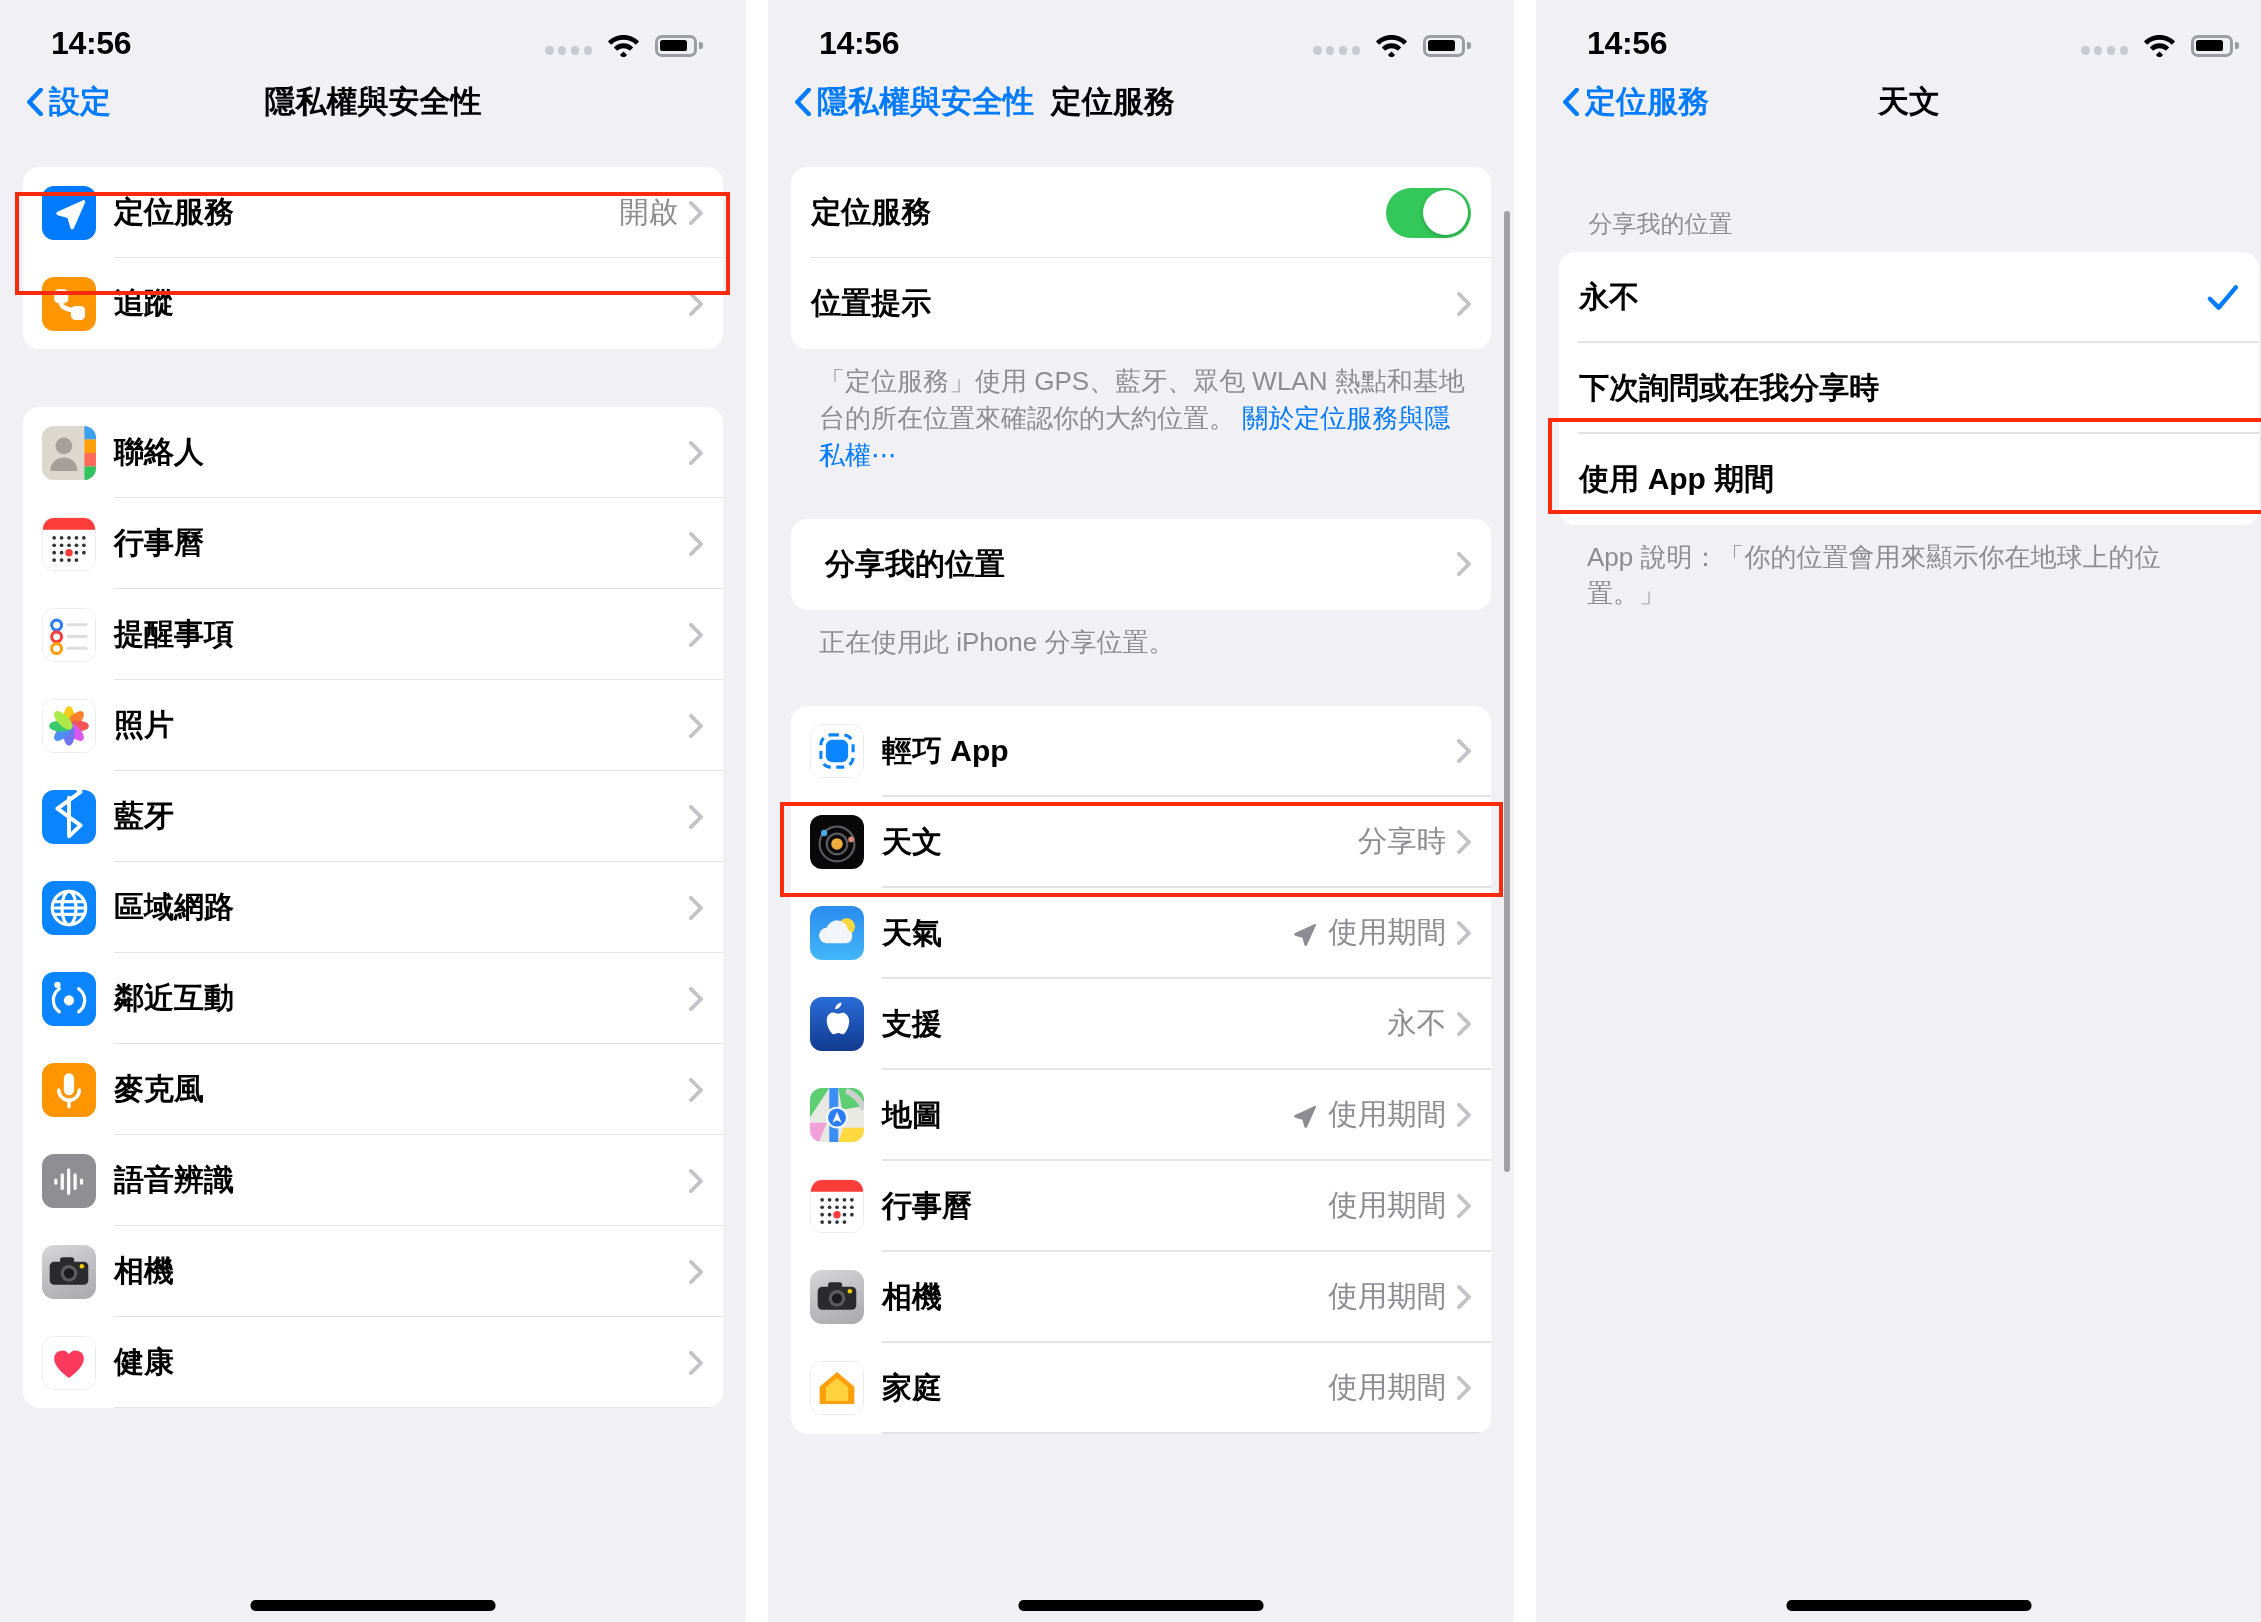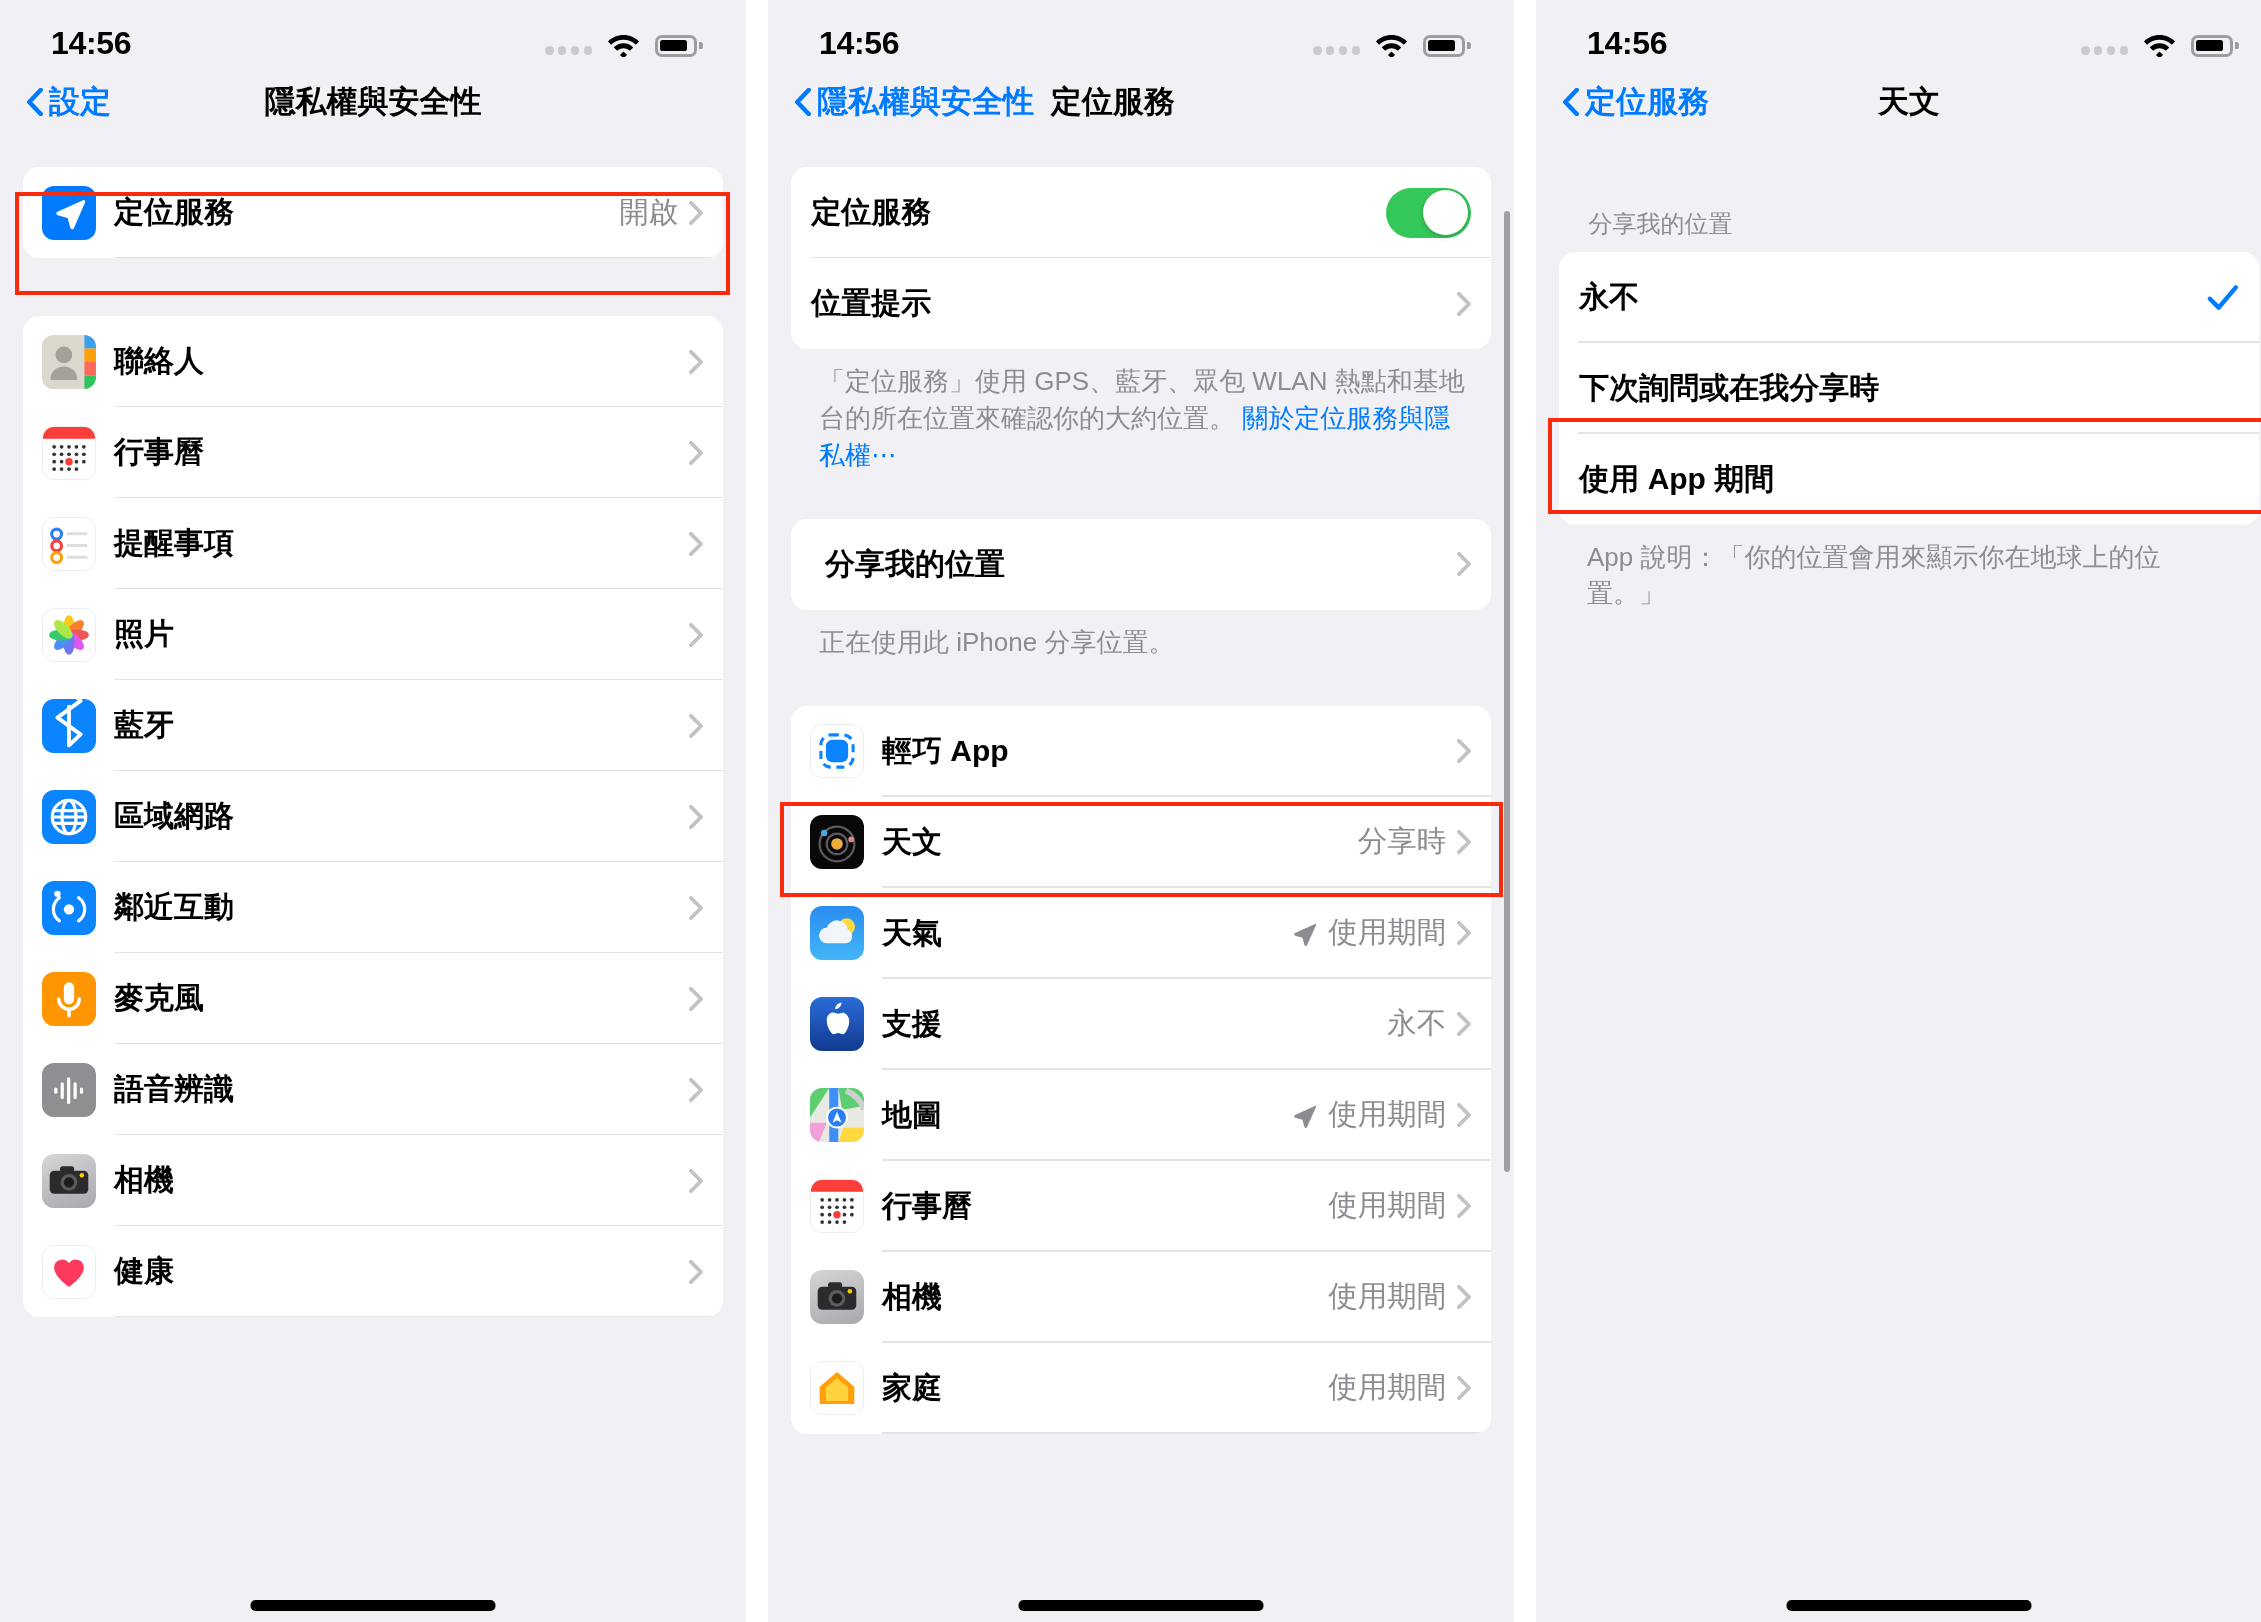--- a/index.html
+++ b/index.html
@@ -211,20 +211,36 @@
           <span class="rowlabel">定位服務</span>
           <div class="rowright">
             <span class="rowvalue">開啟</span>
             <svg class="chev" viewBox="0 0 22 38">
                 <path d="M3 3l16 16L3 35" fill="none" stroke="#c2c2c7" stroke-width="6" stroke-linecap="round" stroke-linejoin="round"></path>
               </svg>
           </div>
           <div class="sep"></div>
         </div>
 
+        <div class="row nosep">
+          <div class="appicon" style="background:#ff9500;">
+            <svg viewBox="0 0 84 84" style="width:100%;height:100%;">
+              <rect x="19" y="19" width="22" height="22" rx="7" fill="#fff"></rect>
+              <rect x="45" y="45" width="22" height="22" rx="7" fill="#fff"></rect>
+              <path d="M30 41c0 12 26 8 26 18" fill="none" stroke="#fff" stroke-width="7" stroke-linecap="round"></path>
+            </svg>
+          </div>
+          <span class="rowlabel">追蹤</span>
+          <div class="rowright">
+            <svg class="chev" viewBox="0 0 22 38">
+                <path d="M3 3l16 16L3 35" fill="none" stroke="#c2c2c7" stroke-width="6" stroke-linecap="round" stroke-linejoin="round"></path>
+              </svg>
+          </div>
+
+        </div>
       </div>
 
       <div class="spacer90"></div>
 
       <div class="group">
 
         <div class="row">
           <div class="appicon" style="background:#d8d3c8;">
             <svg viewBox="0 0 84 84" style="width:100%;height:100%;">
               <rect x="0" y="0" width="84" height="84" fill="#ddd8cd"></rect>

